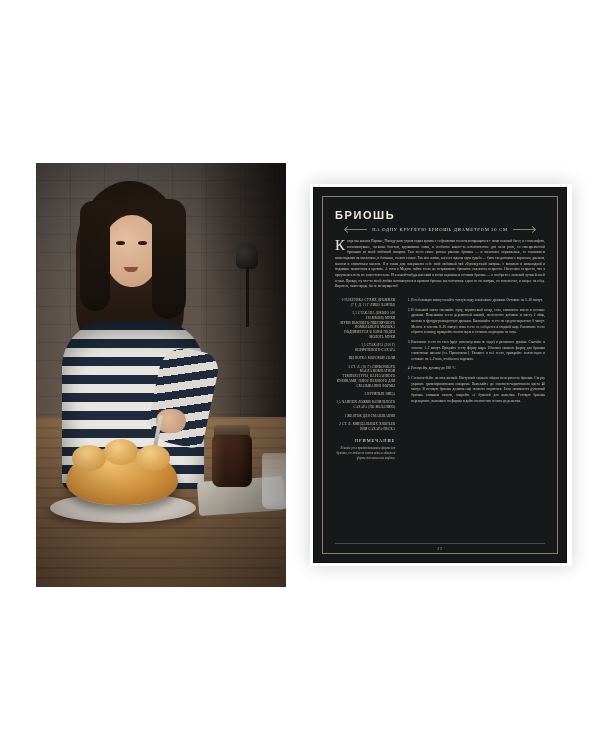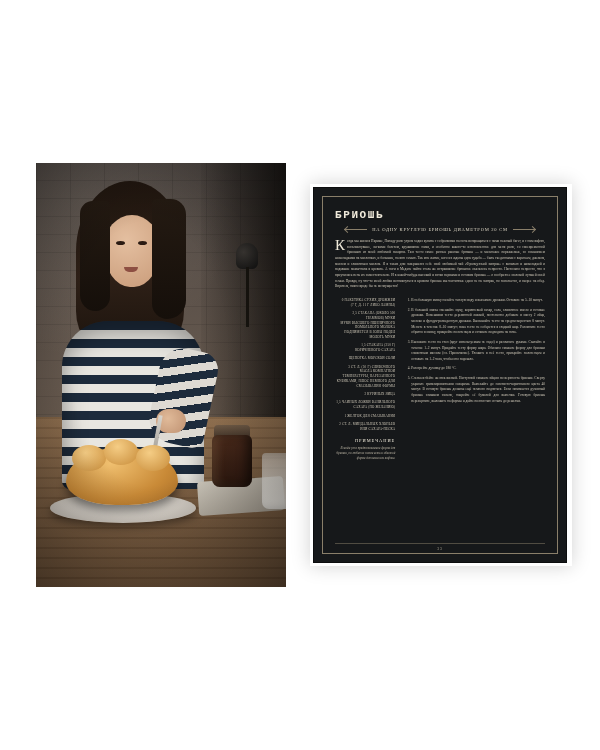--- a/index.html
+++ b/index.html
@@ -305,21 +305,21 @@
     width: 9px;
     height: 9px;
     border: 1px solid #8a7f6a;
   }
   .corner.tl { left: -1px; top: -1px; border-right: none; border-bottom: none; }
   .corner.tr { right: -1px; top: -1px; border-left: none; border-bottom: none; }
   .corner.bl { left: -1px; bottom: -1px; border-right: none; border-top: none; }
   .corner.br { right: -1px; bottom: -1px; border-left: none; border-top: none; }
 
   .recipe-title {
-    font-family: Liberation Mono, monospace;
+    font-family: Liberation Sans, sans-serif;
     font-size: 11px;
     letter-spacing: 1.6px;
     color: #efe9da;
     text-transform: uppercase;
     margin: 2px 0 6px 0;
     font-weight: bold;
   }
   .subtitle-row {
     display: flex;
     align-items: center;

